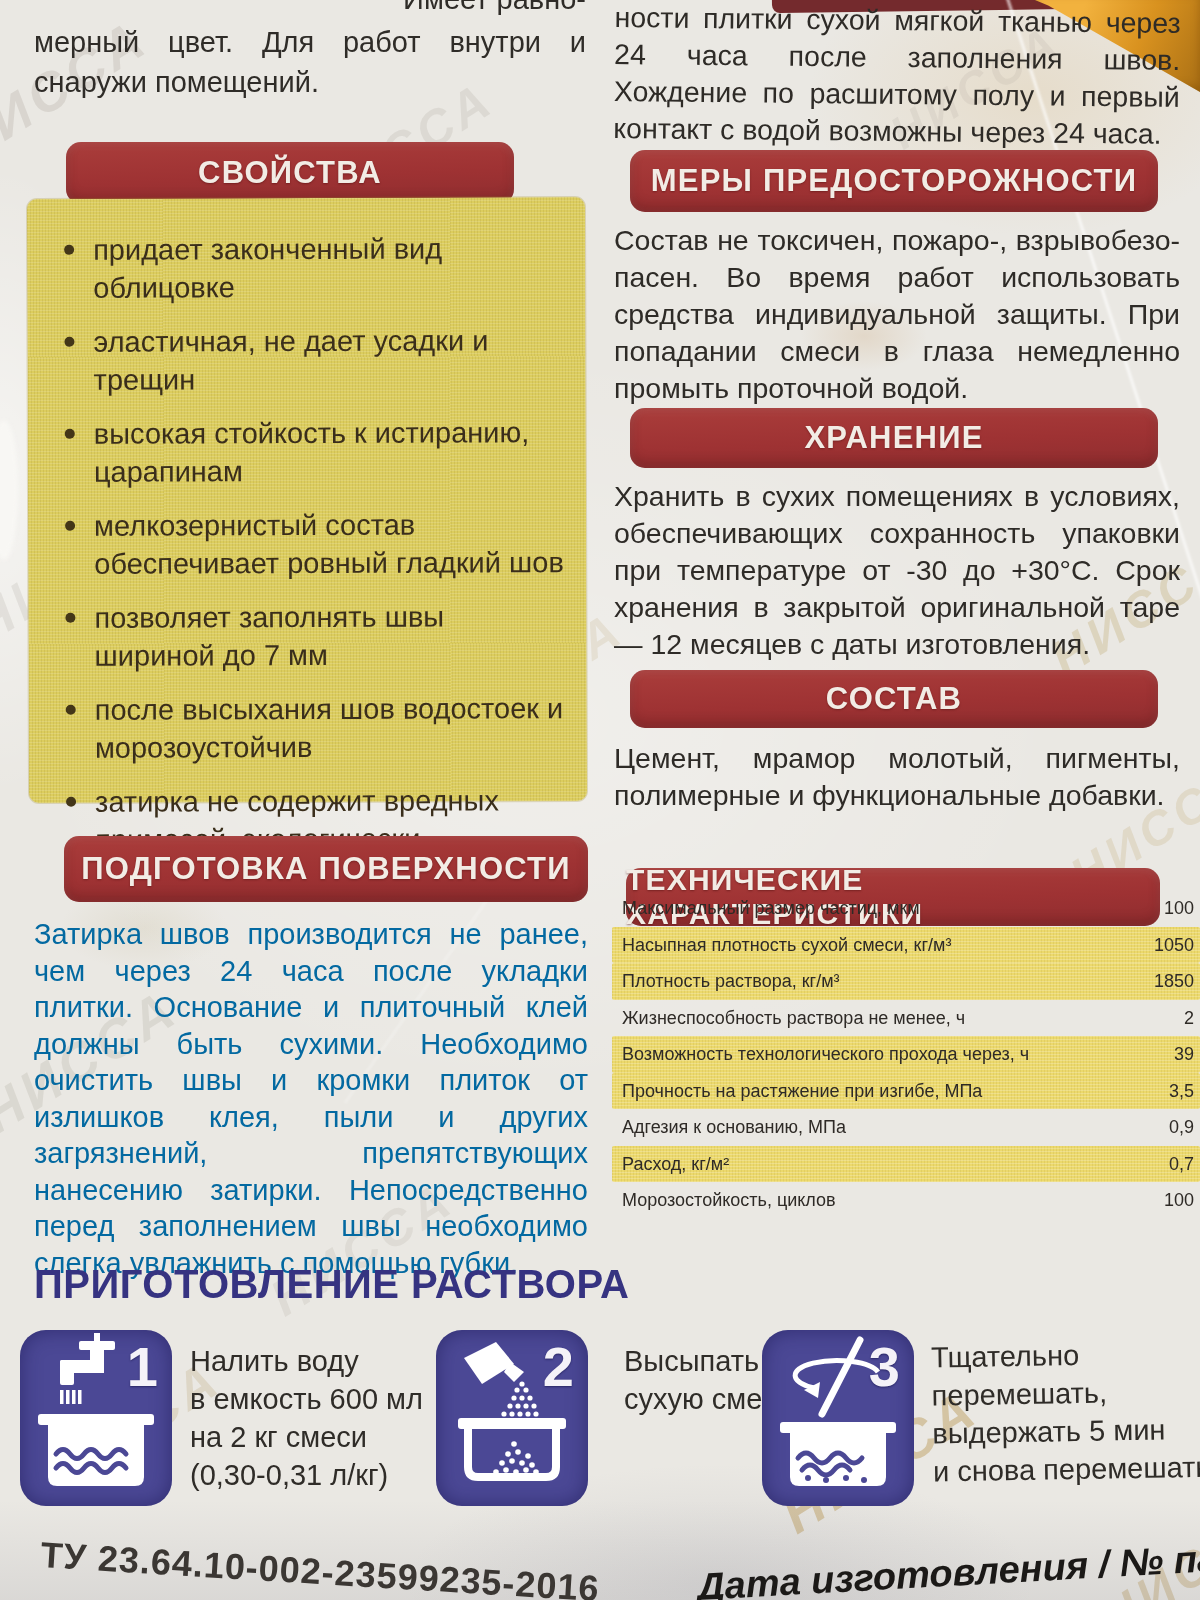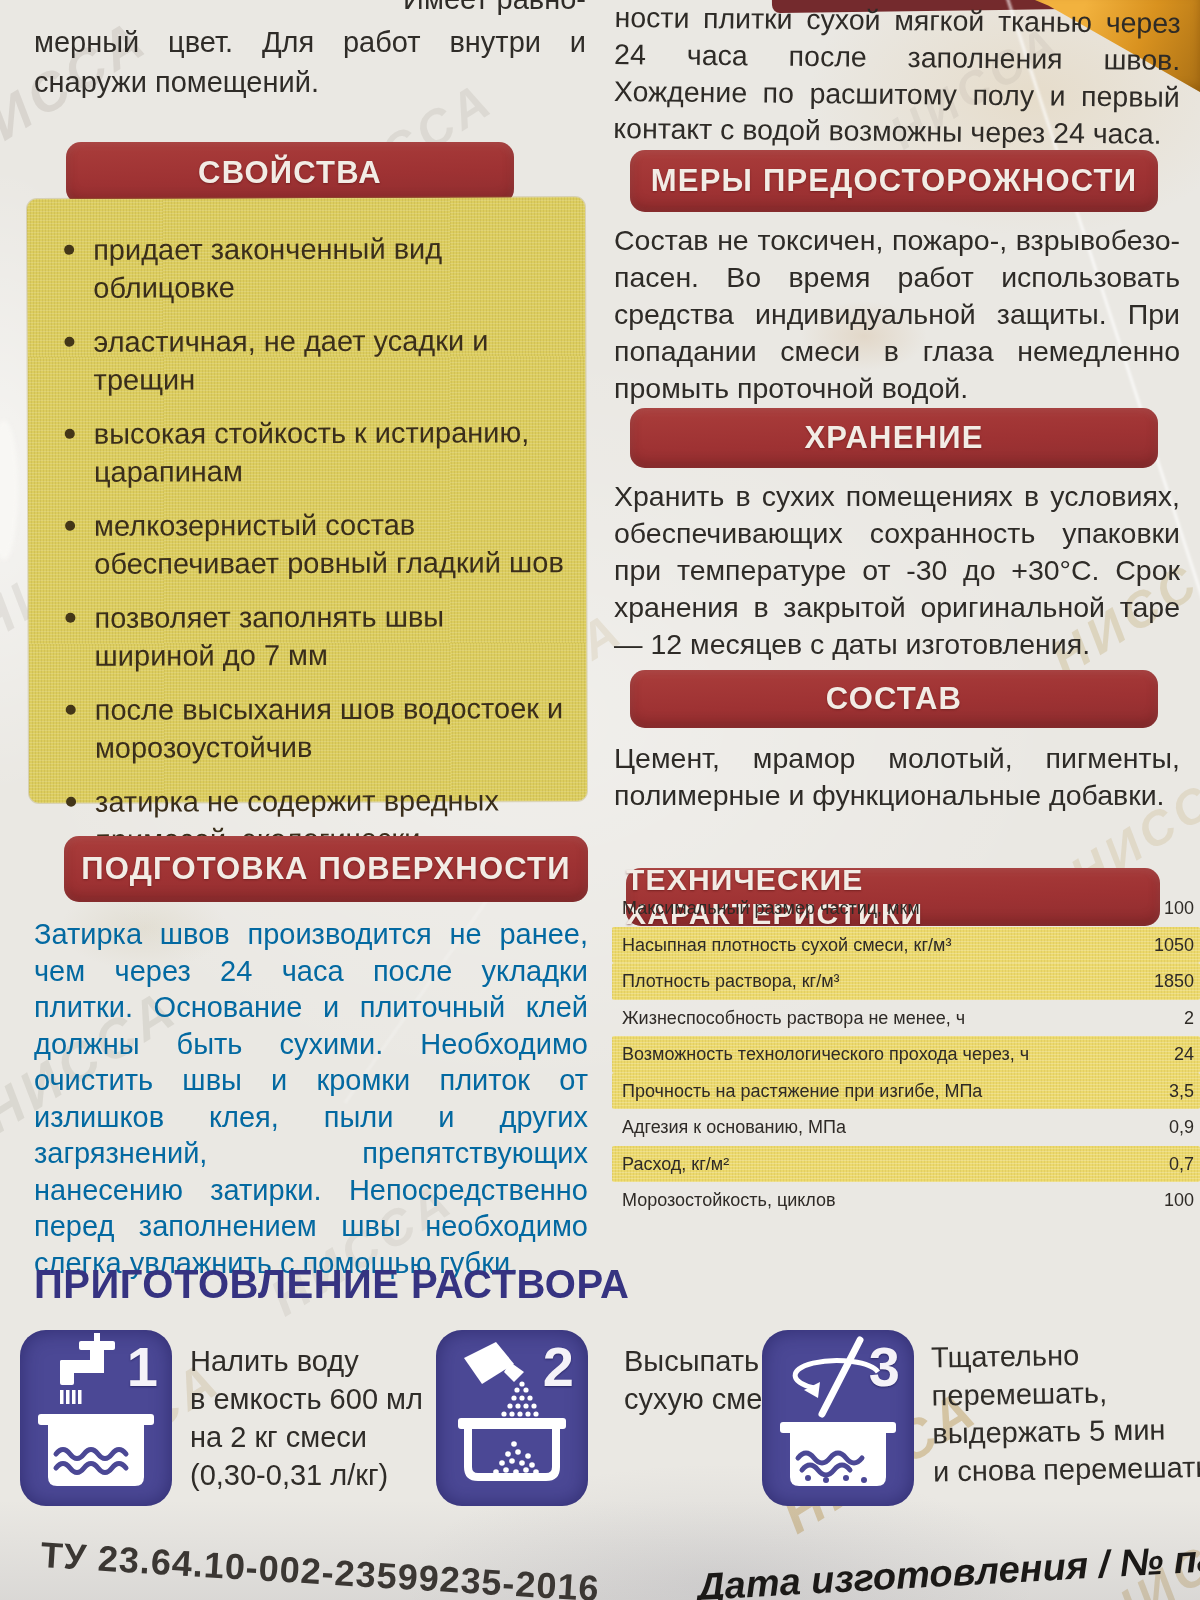--- a/index.html
+++ b/index.html
@@ -256,21 +256,21 @@
   <div class="trow yellow">
       <span class="lbl">Плотность раствора, кг/м³</span>
       <span class="val">1850</span>
     </div>
   <div class="trow">
       <span class="lbl">Жизнеспособность раствора не менее, ч</span>
       <span class="val">2</span>
     </div>
   <div class="trow yellow">
       <span class="lbl">Возможность технологического прохода через, ч</span>
-      <span class="val">24</span>
+      <span class="val">39</span>
     </div>
   <div class="trow yellow">
       <span class="lbl">Прочность на растяжение при изгибе, МПа</span>
       <span class="val">3,5</span>
     </div>
   <div class="trow">
       <span class="lbl">Адгезия к основанию, МПа</span>
       <span class="val">0,9</span>
     </div>
   <div class="trow yellow">

